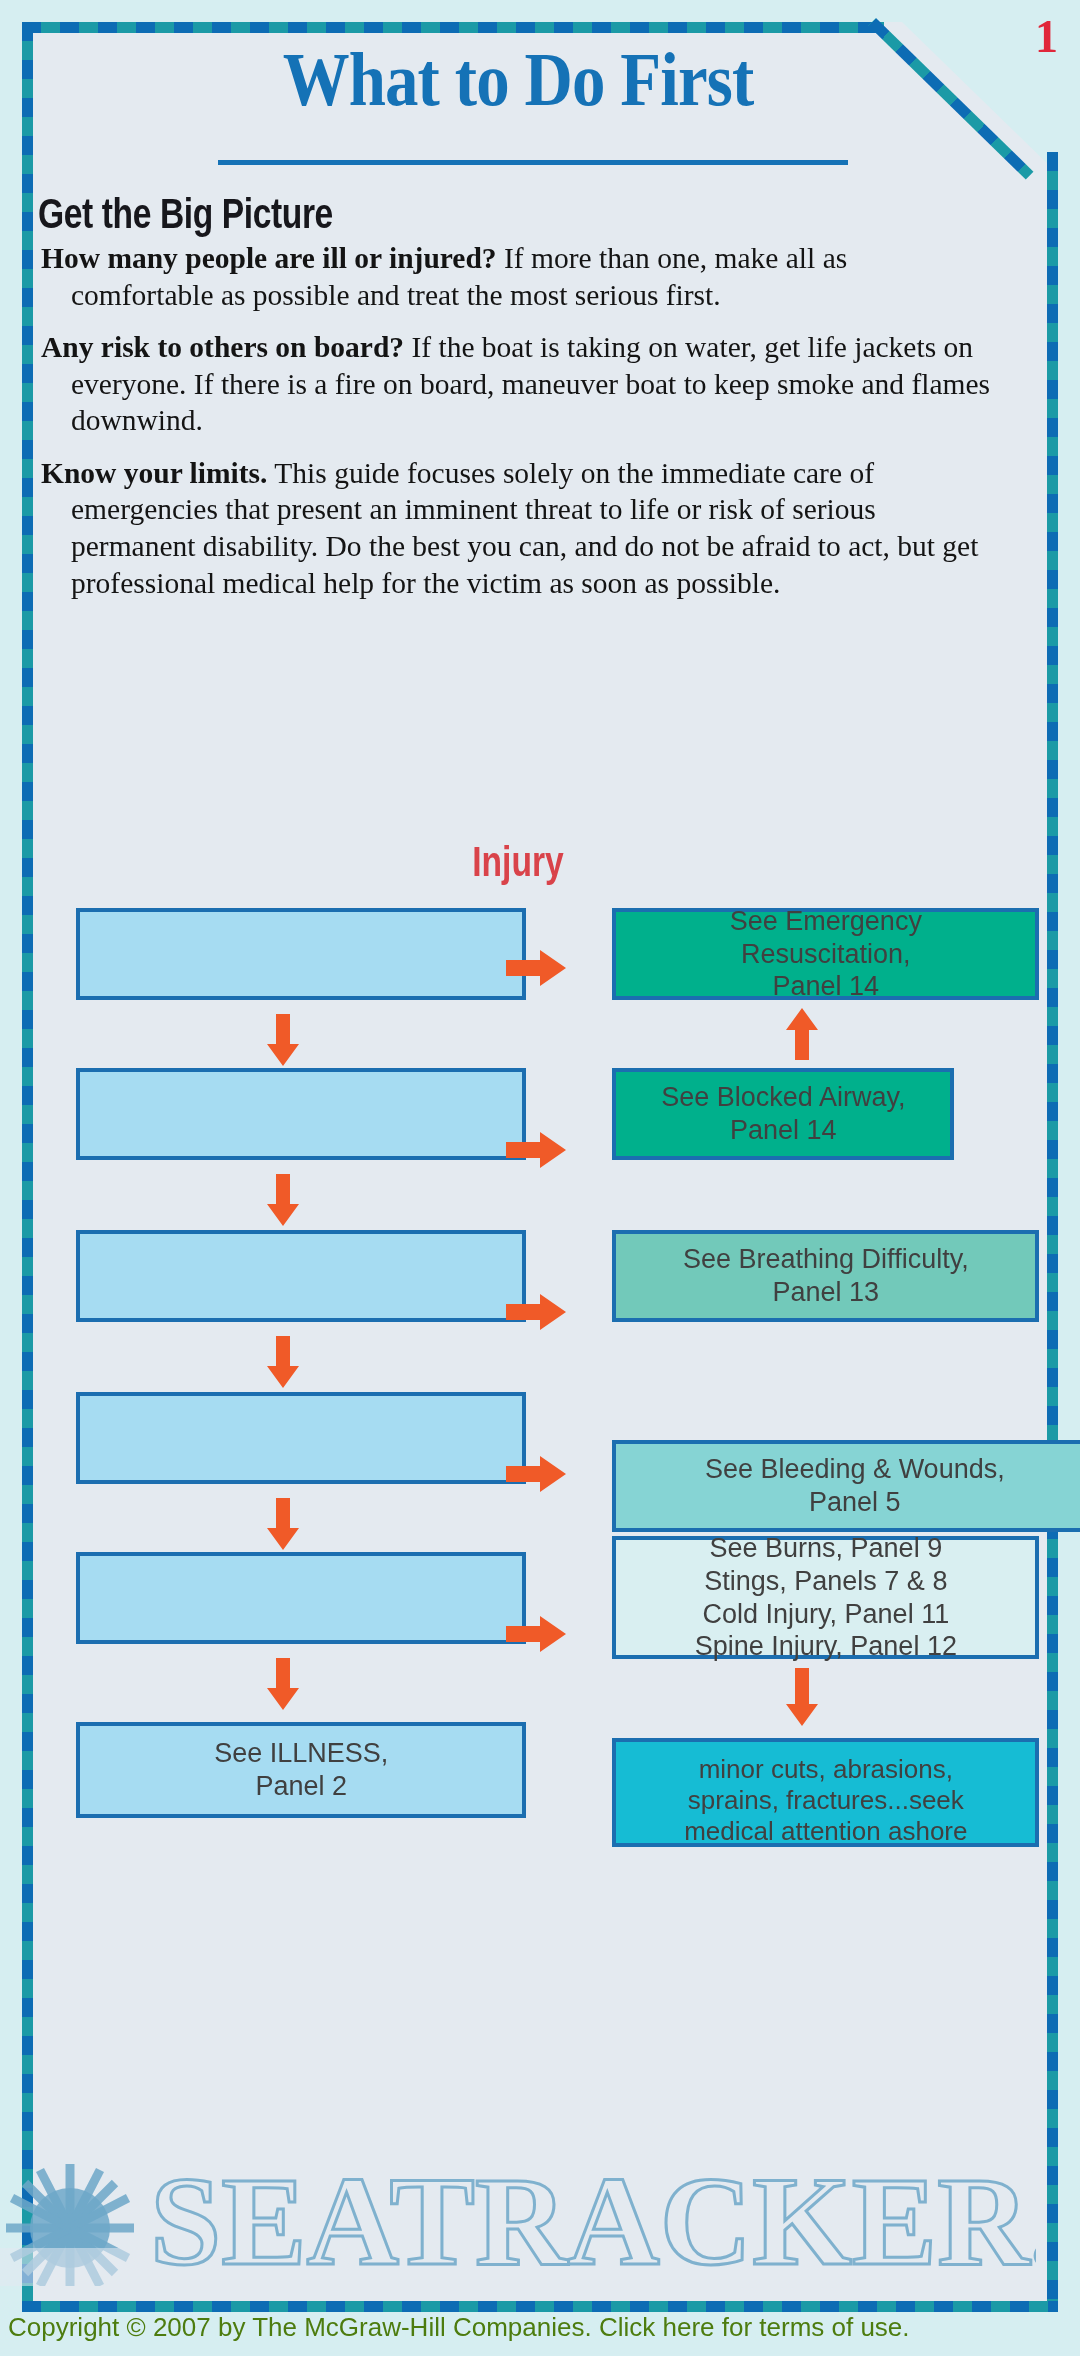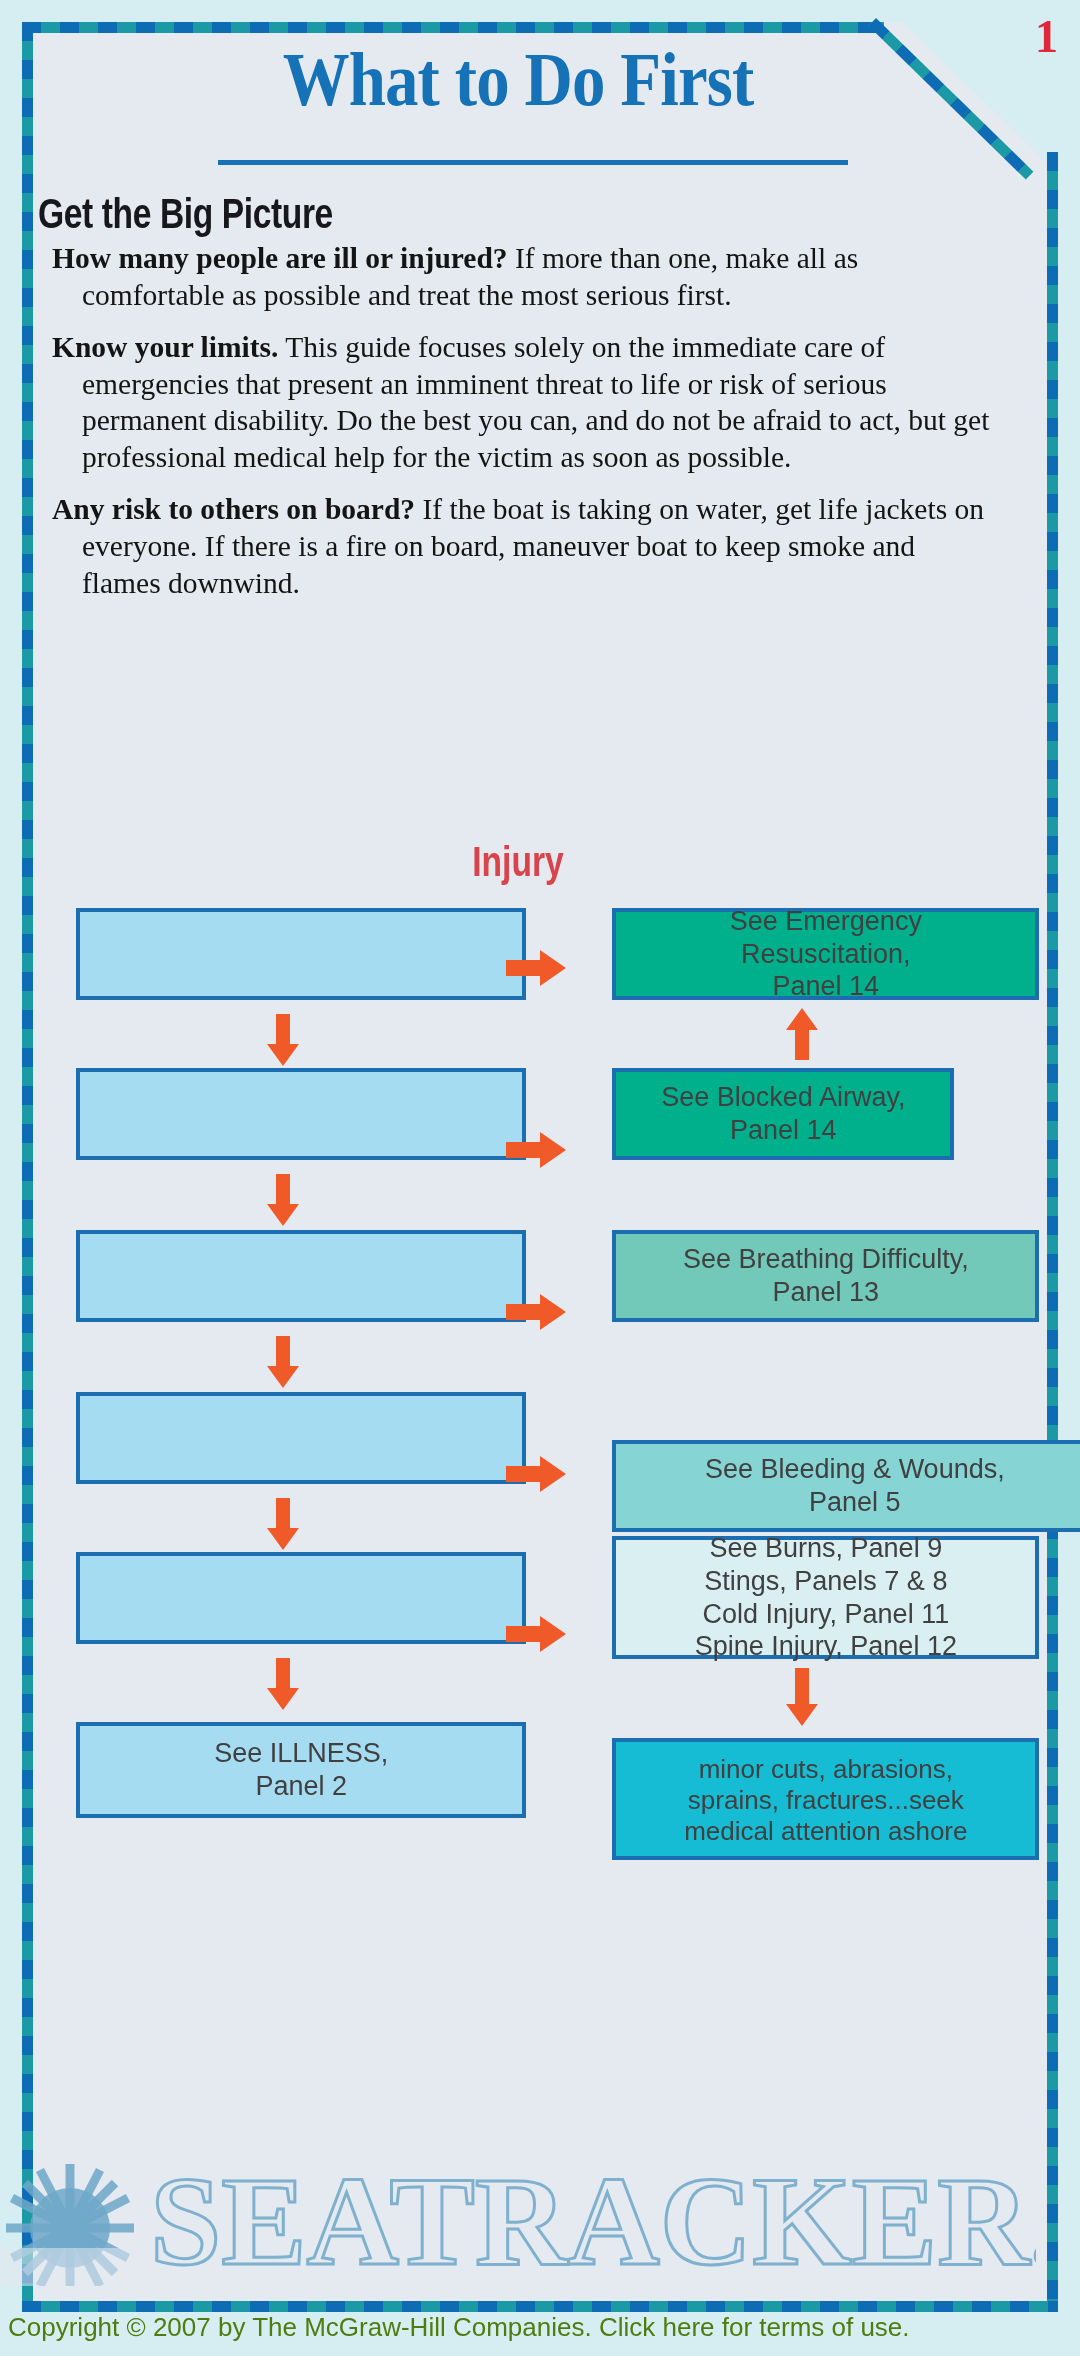--- a/index.html
+++ b/index.html
@@ -66,21 +66,21 @@
     letter-spacing:-0.5px;
   }
 
   
   #body{
     position:absolute;left:33px;top:240px;width:960px;
     font-family:"Liberation Serif",serif;
     font-size:29.5px;line-height:1.24;color:#141414;
   }
   #body p{
-    margin:0 0 16px 12px;
+    margin:0 0 16px 1px;
     padding-left:37px;text-indent:-30px;
   }
   #body b{font-weight:bold;}
 
   
   #injury{
     position:absolute;left:0;top:838px;width:1036px;
     text-align:center;
     font-family:"Liberation Sans",sans-serif;
     font-weight:bold;font-size:42px;color:#d9434a;
@@ -142,22 +142,22 @@
 
 <div id="pagenum">1</div>
 
 <div id="title">What to Do First</div>
 <div id="title-rule"></div>
 
 <div id="bigpic">Get the Big Picture</div>
 
 <div id="body">
     <p><b>How many people are ill or injured?</b> If more than one, make all as comfortable as possible and treat the most serious first.</p>
+    <p><b>Any risk to others on board?</b> If the boat is taking on water, get life jackets on everyone. If there is a fire on board, maneuver boat to keep smoke and flames downwind.</p>
     <p><b>Know your limits.</b> This guide focuses solely on the immediate care of emergencies that present an imminent threat to life or risk of serious permanent disability. Do the best you can, and do not be afraid to act, but get professional medical help for the victim as soon as possible.</p>
-    <p><b>Any risk to others on board?</b> If the boat is taking on water, get life jackets on everyone. If there is a fire on board, maneuver boat to keep smoke and flames downwind.</p>
   </div>
 
 <div id="injury">Injury</div>
 
 <div id="flow" style="position: absolute; left: 0px; top: 0px; width: 1080px; height: 2356px; transform-origin: 0px 0px; transform: none;">
     <div class="box q" style="left: 76.13px; top: 908px; width: 450.16px; height: 92px; background: rgb(166, 220, 242); transform: none; transform-origin: center center;"></div>
     <div class="box" style="left: 612.35px; top: 908px; width: 426.99px; height: 92px; background: rgb(0, 176, 140); transform: none; transform-origin: center center;">See Emergency<br>Resuscitation,<br>Panel 14</div>
     <div class="lbl" style="left: 503.12px; top: 912px; transform: scaleX(0.85); transform-origin: left center;"></div>
     <svg width="62" height="40" viewBox="0 0 62 40" style="position: absolute; left: 506.43px; top: 948px;">
       <path d="M0 12 L34 12 L34 2 L60 20 L34 38 L34 28 L0 28 Z" fill="#f05a28"></path>
@@ -207,21 +207,21 @@
       <path d="M11 0 L25 0 L25 30 L34 30 L18 52 L2 30 L11 30 Z" fill="#f05a28"></path>
     </svg>
     <svg width="36" height="52" viewBox="0 0 36 52" style="position: absolute; left: 784.47px; top: 1008px;">
       <path d="M18 0 L34 22 L25 22 L25 52 L11 52 L11 22 L2 22 Z" fill="#f05a28"></path>
     </svg>
     <svg width="36" height="58" viewBox="0 0 36 58" style="position: absolute; left: 784.47px; top: 1668px;">
       <path d="M11 0 L25 0 L25 36 L34 36 L18 58 L2 36 L11 36 Z" fill="#f05a28"></path>
     </svg>
     <div class="lbl" style="left: 877.15px; top: 1692px; transform: scaleX(0.85); transform-origin: left center;"></div>
     <div class="box" style="left: 76.13px; top: 1722px; width: 450.16px; height: 96px; background: rgb(166, 220, 242); transform: none; transform-origin: center center;">See ILLNESS,<br>Panel 2</div>
-    <div class="box" style="left: 612.35px; top: 1738px; width: 426.99px; height: 122px; background: rgb(22, 188, 212); flex-direction: column; justify-content: flex-start; padding-top: 10px; transform: none; transform-origin: center center;">
+    <div class="box" style="left: 612.35px; top: 1738px; width: 426.99px; height: 109px; background: rgb(22, 188, 212); flex-direction: column; justify-content: flex-start; padding-top: 10px; transform: none; transform-origin: center center;">
       <div style="font-weight: bold; font-size: 28px; margin-bottom: 2px;"></div>
       <div style="font-size: 26px; line-height: 1.2;">minor cuts, abrasions,<br>sprains, fractures...seek<br>medical attention ashore</div>
     </div>
   </div>
 
 <svg id="wm" viewBox="0 0 1036 150">
   <g>
     <circle cx="70" cy="92" r="40" fill="#6ea8c9" opacity=".85"></circle>
     <g stroke="#6ea8c9" stroke-width="9" opacity=".85">
       <line x1="70" y1="92" x2="70" y2="28"></line>

